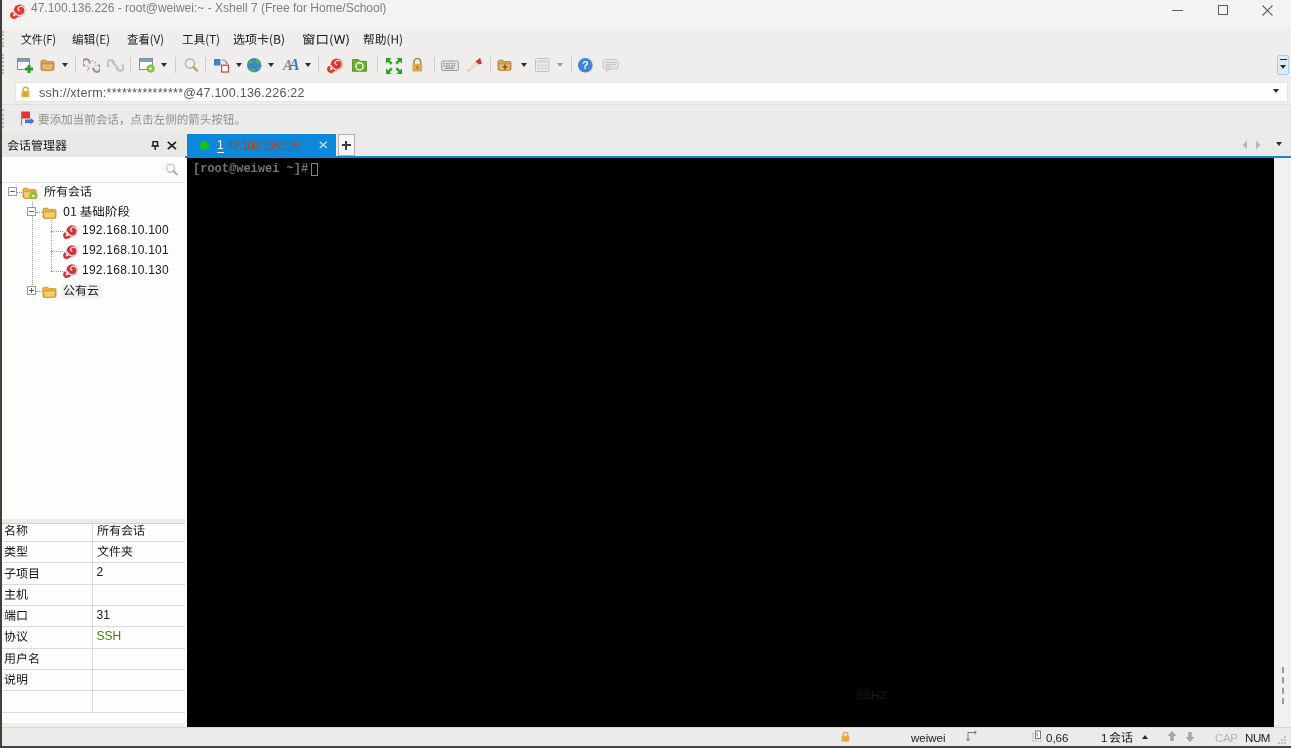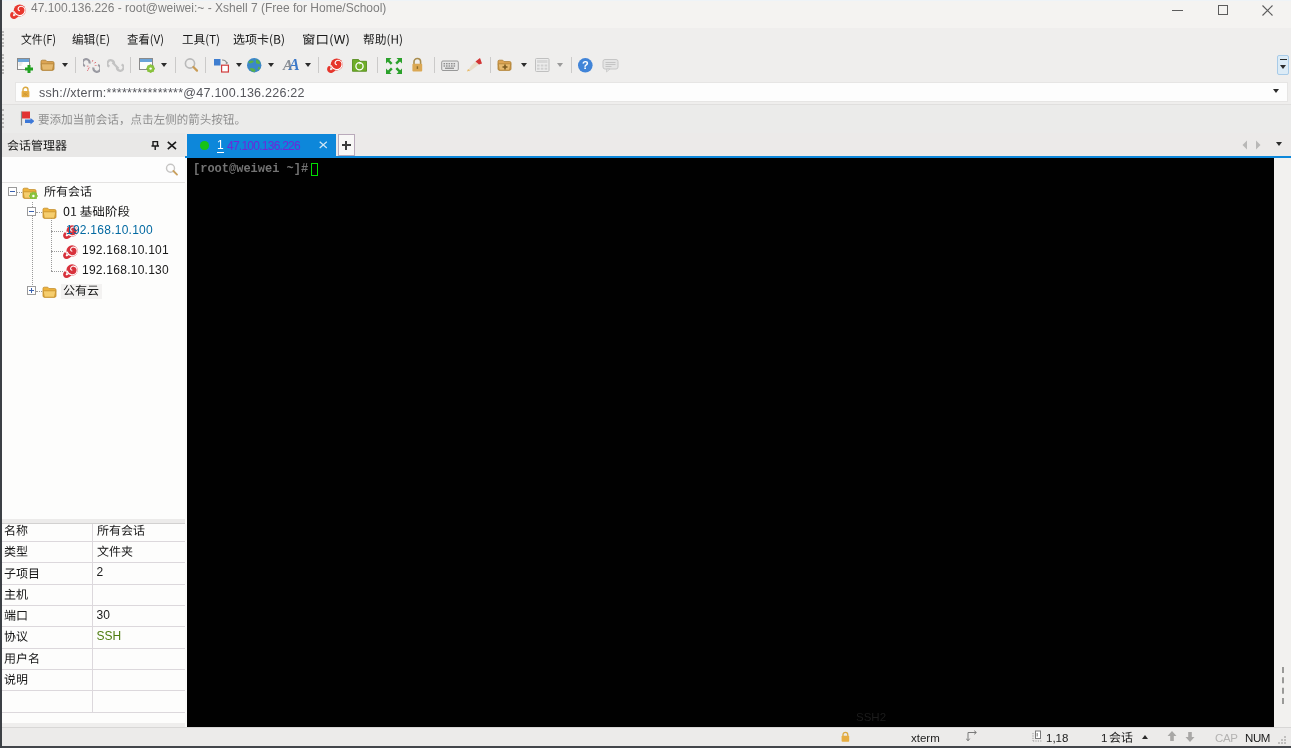--- a/index.html
+++ b/index.html
@@ -285,21 +285,21 @@
 <svg style="position:absolute;left:63px;top:202.5px;overflow:visible" width="68" height="17">
     <g transform="translate(0,12.82) scale(1.0467,1)">
       <path d="M3.3 0.2C5 0.2 6.1 -1.4 6.1 -4.4C6.1 -7.5 5 -9 3.3 -9C1.7 -9 0.6 -7.5 0.6 -4.4C0.6 -1.4 1.7 0.2 3.3 0.2ZM3.3 -0.7C2.3 -0.7 1.7 -1.8 1.7 -4.4C1.7 -7 2.3 -8.1 3.3 -8.1C4.3 -8.1 5 -7 5 -4.4C5 -1.8 4.3 -0.7 3.3 -0.7Z M7.7 0H12.5V-0.9H10.8V-8.8H9.9C9.5 -8.5 8.9 -8.3 8.1 -8.2V-7.5H9.7V-0.9H7.7Z M24.2 -10.1V-8.9H19.8V-10.1H18.9V-8.9H17.1V-8.2H18.9V-4.3H16.6V-3.5H19.2C18.5 -2.7 17.4 -1.9 16.4 -1.5C16.6 -1.4 16.9 -1.1 17 -0.8C18.2 -1.4 19.4 -2.4 20.2 -3.5H24C24.7 -2.5 25.9 -1.5 27 -1C27.2 -1.2 27.4 -1.5 27.6 -1.7C26.6 -2.1 25.6 -2.7 24.9 -3.5H27.5V-4.3H25.1V-8.2H26.9V-8.9H25.1V-10.1ZM19.8 -8.2H24.2V-7.4H19.8ZM21.5 -3.2V-2.1H19.1V-1.4H21.5V-0.1H17.5V0.6H26.6V-0.1H22.4V-1.4H25V-2.1H22.4V-3.2ZM19.8 -6.7H24.2V-5.8H19.8ZM19.8 -5.2H24.2V-4.3H19.8Z M28.6 -9.4V-8.6H30.1C29.7 -6.8 29.2 -5.1 28.4 -3.9C28.5 -3.7 28.7 -3.2 28.8 -3C29 -3.3 29.2 -3.6 29.4 -3.9V0.4H30.2V-0.6H32.4V-5.7H30.2C30.5 -6.6 30.8 -7.6 30.9 -8.6H32.7V-9.4ZM30.2 -4.9H31.7V-1.4H30.2ZM33.1 -4.2V0.2H38.3V0.8H39.2V-4.2H38.3V-0.7H36.6V-5.1H38.9V-8.9H38V-5.9H36.6V-10H35.7V-5.9H34.2V-8.9H33.4V-5.1H35.7V-0.7H34V-4.2Z M48.9 -5.4V0.9H49.8V-5.4ZM46 -5.4V-3.6C46 -2.3 45.8 -0.7 44.3 0.5C44.6 0.6 45 0.8 45.2 1C46.7 -0.3 46.9 -2 46.9 -3.6V-5.4ZM47.5 -10.1C47.1 -8.7 46.1 -7 44.3 -5.8C44.5 -5.7 44.7 -5.4 44.9 -5.1C46.2 -6.1 47.2 -7.3 47.8 -8.6C48.7 -7.2 49.8 -6 51 -5.3C51.2 -5.5 51.4 -5.9 51.6 -6C50.3 -6.7 49 -8.1 48.3 -9.5L48.5 -10ZM41 -9.6V1H41.9V-8.7H43.5C43.2 -7.9 42.8 -6.9 42.3 -6C43.4 -5.1 43.7 -4.3 43.7 -3.6C43.7 -3.3 43.6 -2.9 43.4 -2.8C43.3 -2.7 43.1 -2.7 43 -2.7C42.7 -2.7 42.4 -2.7 42.1 -2.7C42.3 -2.5 42.4 -2.1 42.4 -1.9C42.7 -1.9 43 -1.9 43.3 -1.9C43.6 -1.9 43.8 -2 44 -2.1C44.4 -2.4 44.6 -2.9 44.6 -3.6C44.6 -4.3 44.3 -5.2 43.2 -6.2C43.7 -7.1 44.3 -8.2 44.7 -9.2L44.1 -9.6L43.9 -9.6Z M58.5 -9.6V-8.2C58.5 -7.3 58.3 -6.2 57.1 -5.4C57.3 -5.3 57.6 -5 57.7 -4.9C59 -5.7 59.3 -7.1 59.3 -8.2V-8.9H61V-6.6C61 -5.8 61.1 -5.5 61.9 -5.5C62.1 -5.5 62.7 -5.5 62.8 -5.5C63.1 -5.5 63.3 -5.5 63.5 -5.5C63.4 -5.7 63.4 -6 63.4 -6.2C63.3 -6.2 63 -6.2 62.8 -6.2C62.7 -6.2 62.2 -6.2 62 -6.2C61.8 -6.2 61.8 -6.3 61.8 -6.6V-9.6ZM57.6 -4.6V-3.9H58.5L58 -3.7C58.4 -2.7 58.9 -1.8 59.6 -1.1C58.8 -0.5 57.8 -0 56.7 0.2C56.9 0.4 57.1 0.8 57.2 1C58.3 0.7 59.4 0.2 60.3 -0.5C61 0.1 61.9 0.6 63 0.9C63.1 0.7 63.3 0.3 63.5 0.2C62.5 -0.1 61.6 -0.5 60.9 -1.1C61.7 -1.9 62.3 -3 62.7 -4.5L62.1 -4.7L61.9 -4.6ZM58.8 -3.9H61.6C61.3 -3 60.8 -2.2 60.2 -1.6C59.6 -2.3 59.1 -3 58.8 -3.9ZM53.4 -9V-2L52.4 -1.9L52.6 -1L53.4 -1.2V0.8H54.3V-1.3L57.2 -1.8L57.2 -2.6L54.3 -2.1V-3.9H57V-4.7H54.3V-6.3H57V-7.2H54.3V-8.5C55.3 -8.7 56.5 -9.1 57.3 -9.5L56.6 -10.2C55.9 -9.8 54.6 -9.3 53.4 -9Z" fill="#1a1a1a"></path>
     </g>
   </svg>
 <svg style="position:absolute;left:63px;top:224.0px" width="15" height="15" viewBox="0 0 16 16">
     <path d="M2.2 10.4 C0.6 12.6 2.2 15.2 4.8 14.4 C5.8 14.0 6.6 13.4 7.2 12.8" fill="none" stroke="#d8323c" stroke-width="2.8" stroke-linecap="round"></path>
 <circle cx="9.7" cy="7.4" r="6" fill="#d8323c"></circle>
 <path d="M9.9 7.6 a1.6 1.6 0 0 1 -1.8 -1.7 a2.9 2.9 0 0 1 3.3 -2.6 a4.3 4.3 0 0 1 3.6 4.8 a5.2 5.2 0 0 1 -5.8 4.4 a6.1 6.1 0 0 1 -4.9 -4.2" fill="none" stroke="#fff" stroke-width="1.15"></path>
   </svg>
-<div style="position:absolute;left:66px;top:223.2px;font:12px 'Liberation Sans',sans-serif;color:#0369a1;white-space:pre;letter-spacing:0.25px;">192.168.10.100</div>
+<div style="position:absolute;left:82px;top:223.2px;font:12px 'Liberation Sans',sans-serif;color:#0f172a;white-space:pre;letter-spacing:0.25px;">192.168.10.100</div>
 <svg style="position:absolute;left:63px;top:243.70000000000002px" width="15" height="15" viewBox="0 0 16 16">
     <path d="M2.2 10.4 C0.6 12.6 2.2 15.2 4.8 14.4 C5.8 14.0 6.6 13.4 7.2 12.8" fill="none" stroke="#d8323c" stroke-width="2.8" stroke-linecap="round"></path>
 <circle cx="9.7" cy="7.4" r="6" fill="#d8323c"></circle>
 <path d="M9.9 7.6 a1.6 1.6 0 0 1 -1.8 -1.7 a2.9 2.9 0 0 1 3.3 -2.6 a4.3 4.3 0 0 1 3.6 4.8 a5.2 5.2 0 0 1 -5.8 4.4 a6.1 6.1 0 0 1 -4.9 -4.2" fill="none" stroke="#fff" stroke-width="1.15"></path>
   </svg>
 <div style="position:absolute;left:82px;top:242.9px;font:12px 'Liberation Sans',sans-serif;color:#1a1a1a;white-space:pre;letter-spacing:0.25px;">192.168.10.101</div>
 <svg style="position:absolute;left:63px;top:263.40000000000003px" width="15" height="15" viewBox="0 0 16 16">
     <path d="M2.2 10.4 C0.6 12.6 2.2 15.2 4.8 14.4 C5.8 14.0 6.6 13.4 7.2 12.8" fill="none" stroke="#d8323c" stroke-width="2.8" stroke-linecap="round"></path>
 <circle cx="9.7" cy="7.4" r="6" fill="#d8323c"></circle>
 <path d="M9.9 7.6 a1.6 1.6 0 0 1 -1.8 -1.7 a2.9 2.9 0 0 1 3.3 -2.6 a4.3 4.3 0 0 1 3.6 4.8 a5.2 5.2 0 0 1 -5.8 4.4 a6.1 6.1 0 0 1 -4.9 -4.2" fill="none" stroke="#fff" stroke-width="1.15"></path>
@@ -356,21 +356,21 @@
     <g transform="translate(0,12.82)">
       <path d="M4.5 -9.5C5.2 -9 6.1 -8.2 6.5 -7.7H1.2V-6.8H5.5V-4.2H1.8V-3.3H5.5V-0.3H0.7V0.6H11.4V-0.3H6.5V-3.3H10.3V-4.2H6.5V-6.8H10.8V-7.7H6.9L7.4 -8.1C7 -8.7 6 -9.5 5.2 -10Z M18 -9.4V-5.5C18 -3.7 17.8 -1.3 16.2 0.4C16.4 0.5 16.7 0.8 16.9 1C18.6 -0.8 18.9 -3.5 18.9 -5.5V-8.5H21.1V-0.8C21.1 0.2 21.2 0.4 21.4 0.6C21.6 0.8 21.8 0.8 22.1 0.8C22.2 0.8 22.5 0.8 22.7 0.8C22.9 0.8 23.1 0.8 23.3 0.7C23.5 0.6 23.6 0.3 23.7 0C23.7 -0.3 23.7 -1.2 23.7 -1.9C23.5 -1.9 23.2 -2.1 23.1 -2.3C23.1 -1.5 23 -0.8 23 -0.5C23 -0.3 23 -0.2 22.9 -0.1C22.8 -0 22.7 0 22.6 0C22.5 0 22.4 0 22.3 0C22.2 0 22.1 -0 22.1 -0.1C22 -0.1 22 -0.3 22 -0.7V-9.4ZM14.6 -10.1V-7.5H12.6V-6.6H14.5C14.1 -5 13.2 -3.1 12.3 -2.1C12.5 -1.9 12.7 -1.5 12.8 -1.3C13.5 -2.1 14.1 -3.5 14.6 -4.9V0.9H15.5V-4.6C16 -4 16.5 -3.2 16.8 -2.8L17.3 -3.6C17.1 -3.9 15.9 -5.1 15.5 -5.6V-6.6H17.3V-7.5H15.5V-10.1Z" fill="#1a1a1a"></path>
     </g>
   </svg>
 <div style="position:absolute;left:2px;top:626.3px;width:183px;height:1px;background:#dcd8dc"></div>
 <svg style="position:absolute;left:4px;top:607.1px;overflow:visible" width="25" height="17">
     <g transform="translate(0,12.82)">
       <path d="M0.6 -7.8V-7H4.6V-7.8ZM1 -6.3C1.2 -4.9 1.5 -3.2 1.5 -2L2.2 -2.1C2.2 -3.3 2 -5 1.7 -6.4ZM1.8 -9.7C2.1 -9.2 2.4 -8.4 2.6 -7.9L3.4 -8.2C3.2 -8.7 2.9 -9.4 2.6 -10ZM4.9 -3.8V0.9H5.7V-3.1H6.8V0.8H7.5V-3.1H8.6V0.8H9.3V-3.1H10.4V0.1C10.4 0.2 10.4 0.3 10.3 0.3C10.2 0.3 9.9 0.3 9.5 0.3C9.6 0.5 9.8 0.8 9.8 1C10.3 1 10.7 1 10.9 0.8C11.2 0.7 11.2 0.5 11.2 0.1V-3.8H8.1L8.4 -4.9H11.5V-5.7H4.5V-4.9H7.4C7.4 -4.6 7.3 -4.2 7.2 -3.8ZM5 -9.5V-6.6H11.1V-9.5H10.2V-7.4H8.4V-10.1H7.5V-7.4H5.9V-9.5ZM3.5 -6.5C3.3 -5.1 3 -3 2.8 -1.6C1.9 -1.4 1.1 -1.3 0.5 -1.1L0.7 -0.2C1.9 -0.5 3.3 -0.9 4.7 -1.3L4.6 -2.1L3.5 -1.8C3.8 -3.1 4.1 -4.9 4.3 -6.4Z M13.5 -8.8V0.7H14.5V-0.4H21.6V0.6H22.5V-8.8ZM14.5 -1.3V-7.9H21.6V-1.3Z" fill="#1a1a1a"></path>
     </g>
   </svg>
-<div style="position:absolute;left:96.5px;top:607.6px;font:12px 'Liberation Sans',sans-serif;color:#1a1a1a;white-space:pre;">30</div>
+<div style="position:absolute;left:96.5px;top:607.6px;font:12px 'Liberation Sans',sans-serif;color:#1a1a1a;white-space:pre;">31</div>
 <div style="position:absolute;left:2px;top:647.5999999999999px;width:183px;height:1px;background:#dcd8dc"></div>
 <svg style="position:absolute;left:4px;top:628.4px;overflow:visible" width="25" height="17">
     <g transform="translate(0,12.82)">
       <path d="M4.6 -5.7C4.4 -4.5 4 -3.4 3.5 -2.6C3.7 -2.5 4 -2.3 4.2 -2.2C4.7 -3 5.2 -4.3 5.4 -5.5ZM10.1 -5.5C10.4 -4.4 10.7 -2.9 10.8 -2.1L11.7 -2.3C11.5 -3.1 11.2 -4.5 10.8 -5.7ZM1.9 -10.1V-7.3H0.6V-6.4H1.9V0.9H2.8V-6.4H4.1V-7.3H2.8V-10.1ZM6.6 -10V-7.8V-7.8H4.5V-6.9H6.6C6.5 -4.6 6 -1.8 3.4 0.4C3.6 0.5 3.9 0.8 4.1 1C6.9 -1.4 7.4 -4.4 7.4 -6.9H9.1C9 -2.3 8.9 -0.6 8.5 -0.2C8.4 -0 8.3 0 8.1 0C7.8 0 7.2 0 6.5 -0.1C6.7 0.2 6.8 0.6 6.8 0.8C7.4 0.9 8.1 0.9 8.4 0.8C8.8 0.8 9.1 0.7 9.3 0.3C9.7 -0.2 9.9 -2 10 -7.3C10 -7.5 10 -7.8 10 -7.8H7.5V-7.8V-10Z M18.5 -9.5C19 -8.7 19.5 -7.6 19.7 -7L20.5 -7.4C20.3 -8 19.8 -9 19.3 -9.8ZM13.4 -9.3C13.9 -8.7 14.5 -7.9 14.9 -7.4L15.5 -8C15.2 -8.4 14.6 -9.2 14 -9.7ZM22 -9.3C21.6 -6.8 21 -4.6 19.7 -2.8C18.5 -4.5 17.7 -6.6 17.3 -9.2L16.5 -9C17 -6.2 17.7 -3.8 19.1 -2C18.2 -1.1 17.1 -0.3 15.7 0.3C15.9 0.5 16.2 0.8 16.3 1C17.7 0.4 18.8 -0.4 19.6 -1.3C20.5 -0.3 21.7 0.4 23.1 1C23.2 0.8 23.5 0.4 23.7 0.2C22.3 -0.3 21.2 -1.1 20.3 -2.1C21.7 -4 22.4 -6.5 22.9 -9.2ZM12.6 -6.3V-5.4H14.2V-1.2C14.2 -0.6 13.9 -0.2 13.7 0C13.9 0.1 14.1 0.5 14.2 0.6C14.4 0.4 14.7 0.2 16.9 -1.3C16.8 -1.5 16.6 -1.9 16.6 -2.1L15.1 -1.1V-6.3Z" fill="#1a1a1a"></path>
     </g>
   </svg>
 <div style="position:absolute;left:96.5px;top:628.9px;font:12px 'Liberation Sans',sans-serif;color:#4d7c0f;white-space:pre;">SSH</div>
 <div style="position:absolute;left:2px;top:668.9px;width:183px;height:1px;background:#dcd8dc"></div>
 <svg style="position:absolute;left:4px;top:649.7px;overflow:visible" width="37" height="17">
     <g transform="translate(0,12.82)">
@@ -383,21 +383,21 @@
       <path d="M1.3 -9.3C2 -8.7 2.8 -7.8 3.2 -7.3L3.8 -8C3.4 -8.5 2.6 -9.3 1.9 -9.8ZM5.5 -6.9H9.6V-4.7H5.5ZM2.1 0.5C2.3 0.3 2.6 -0 4.9 -1.7C4.8 -1.8 4.6 -2.2 4.6 -2.5L3.2 -1.5V-6.3H0.5V-5.4H2.3V-1.4C2.3 -0.9 1.8 -0.5 1.6 -0.3C1.8 -0.1 2 0.3 2.1 0.5ZM4.6 -7.7V-3.9H6.1C6 -1.9 5.6 -0.5 3.6 0.3C3.8 0.4 4 0.8 4.1 1C6.3 0.1 6.9 -1.6 7 -3.9H8.1V-0.4C8.1 0.5 8.3 0.8 9.2 0.8C9.4 0.8 10.2 0.8 10.4 0.8C11.2 0.8 11.4 0.4 11.5 -1.2C11.3 -1.2 10.9 -1.4 10.7 -1.5C10.7 -0.2 10.6 -0 10.3 -0C10.2 -0 9.5 -0 9.3 -0C9 -0 9 -0.1 9 -0.4V-3.9H10.5V-7.7H9.2C9.6 -8.3 9.9 -9.1 10.2 -9.8L9.3 -10.1C9.1 -9.3 8.6 -8.4 8.3 -7.7H6.2L7 -8C6.8 -8.6 6.3 -9.4 5.9 -10L5.1 -9.7C5.6 -9.1 6 -8.2 6.2 -7.7Z M16.1 -5.4V-3H13.8V-5.4ZM16.1 -6.2H13.8V-8.5H16.1ZM13 -9.3V-1.1H13.8V-2.2H16.9V-9.3ZM22.2 -8.7V-6.6H18.9V-8.7ZM18 -9.6V-5.3C18 -3.4 17.8 -1.1 15.8 0.4C16 0.6 16.3 0.9 16.4 1C17.8 -0 18.4 -1.5 18.7 -2.9H22.2V-0.2C22.2 -0 22.2 0.1 21.9 0.1C21.7 0.1 21 0.1 20.2 0C20.3 0.3 20.5 0.7 20.5 0.9C21.6 0.9 22.2 0.9 22.6 0.8C23 0.6 23.1 0.3 23.1 -0.2V-9.6ZM22.2 -5.8V-3.7H18.8C18.9 -4.2 18.9 -4.8 18.9 -5.3V-5.8Z" fill="#1a1a1a"></path>
     </g>
   </svg>
 <div style="position:absolute;left:2px;top:711.5px;width:183px;height:1px;background:#dcd8dc"></div>
 <div style="position:absolute;left:92px;top:524px;width:1px;height:188px;background:#dcd8dc"></div>
 <div style="position:absolute;left:185px;top:133px;width:1106px;height:25px;background:#eceae9"></div>
 <div style="position:absolute;left:185px;top:156px;width:1106px;height:2px;background:#0d87da"></div>
 <div style="position:absolute;left:187px;top:134px;width:149px;height:22px;background:#0d87da"></div>
 <div style="position:absolute;left:200px;top:141px;width:8.5px;height:8.5px;border-radius:50%;background:#16c316"></div>
 <div style="position:absolute;left:217px;top:139px;font:12px 'Liberation Sans',sans-serif;color:#fff;white-space:pre;border-bottom:1px solid #fff;line-height:13px">1</div>
-<div style="position:absolute;left:227px;top:139px;font:12px 'Liberation Sans',sans-serif;color:#6d28d9;white-space:pre;letter-spacing:-0.75px;">47.100.136.226</div>
+<div style="position:absolute;left:227px;top:139px;font:12px 'Liberation Sans',sans-serif;color:#c2410c;white-space:pre;letter-spacing:-0.75px;">47.100.136.226</div>
 <svg style="position:absolute;left:319px;top:141px" width="9" height="8" viewBox="0 0 9 8">
     <path d="M0.7 0.7 L7.8 7 M7.8 0.7 L0.7 7" stroke="#cfe6f5" stroke-width="1.2"></path>
   </svg>
 <div style="position:absolute;left:337.5px;top:134px;width:17px;height:22px;background:#f8f7f6;border:1px solid #b9aabb"></div>
 <div style="position:absolute;left:341.5px;top:143.8px;width:9px;height:2.6px;background:#3c3c3c"></div>
 <div style="position:absolute;left:344.7px;top:140.5px;width:2.6px;height:9px;background:#3c3c3c"></div>
 <svg style="position:absolute;left:1242px;top:140px" width="22" height="10" viewBox="0 0 22 10">
     <path d="M5 0.5 L0.5 5 L5 9.5 Z" fill="#b9b8b7"></path>
     <path d="M14 0.5 L18.5 5 L14 9.5 Z" fill="#b9b8b7"></path>
   </svg>
@@ -406,32 +406,32 @@
 <div style="position:absolute;left:187px;top:158px;width:1087px;height:569px;background:#010101"></div>
 <div style="position:absolute;left:1274px;top:158px;width:17px;height:569px;background:#f2f1ef"></div>
 <div style="position:absolute;left:1282px;top:667px;width:0;height:37px;border-left:2px dashed #9a9a98"></div>
 <div style="position:absolute;left:193px;top:162px;font:12px 'Liberation Mono',monospace;color:#737373;white-space:pre;font-weight:bold">[root@weiwei ~]#</div>
 <div style="position:absolute;left:310.5px;top:162.5px;width:7px;height:13px;border:1.5px solid #00dd00"></div>
 <div style="position:absolute;left:0px;top:727px;width:1291px;height:19px;background:#ecebea;border-top:1px solid #d8d7d6"></div>
 <svg style="position:absolute;left:840px;top:731px" width="11" height="12" viewBox="0 0 11 12">
     <path d="M3 5 v-1.3 a2.4 2.4 0 0 1 4.8 0 V5" fill="none" stroke="#daa83f" stroke-width="1.3"></path>
     <rect x="1.6" y="4.8" width="7.6" height="6" rx="0.8" fill="#e6ad42"></rect>
   </svg>
-<div style="position:absolute;left:856px;top:711px;font:11.5px 'Liberation Sans',sans-serif;color:#1c1c1c;white-space:pre;">SSH2</div>
-<div style="position:absolute;left:911px;top:731.5px;font:11.5px 'Liberation Sans',sans-serif;color:#1c1c1c;white-space:pre;">xterm</div>
+<div style="position:absolute;left:856px;top:689px;font:11.5px 'Liberation Sans',sans-serif;color:#1c1c1c;white-space:pre;">SSH2</div>
+<div style="position:absolute;left:911px;top:731.5px;font:11.5px 'Liberation Sans',sans-serif;color:#1c1c1c;white-space:pre;">weiwei</div>
 <svg style="position:absolute;left:966px;top:730px" width="12" height="13" viewBox="0 0 12 13">
     <path d="M2 2.5 v8 M0.2 8.6 l1.8 2.2 l1.8 -2.2 M2 2.5 h8 M8.2 0.7 l2.2 1.8 l-2.2 1.8" fill="none" stroke="#7a7a7a" stroke-width="1"></path>
   </svg>
 <div style="position:absolute;left:980px;top:731.5px;font:11.5px 'Liberation Sans',sans-serif;color:#1c1c1c;white-space:pre;margin-top:40px;">153x34</div>
 <svg style="position:absolute;left:1032px;top:730px" width="13" height="13" viewBox="0 0 13 13">
     <rect x="3.5" y="1" width="5" height="7.5" fill="#fff" stroke="#7a7a7a"></rect>
     <path d="M1 3 v8 M1 11 h9" stroke="#9a9a9a" stroke-width="1" stroke-dasharray="1.2 1.2"></path>
     <path d="M5.2 3 v3.5" stroke="#7a7a7a"></path>
   </svg>
-<div style="position:absolute;left:1046px;top:731.5px;font:11.5px 'Liberation Sans',sans-serif;color:#1c1c1c;white-space:pre;">1,18</div>
+<div style="position:absolute;left:1046px;top:731.5px;font:11.5px 'Liberation Sans',sans-serif;color:#1c1c1c;white-space:pre;">0,66</div>
 <div style="position:absolute;left:1101px;top:731.5px;font:11.5px 'Liberation Sans',sans-serif;color:#1c1c1c;white-space:pre;">1</div>
 <svg style="position:absolute;left:1109px;top:728.5px;overflow:visible" width="25" height="17">
     <g transform="translate(0,12.82)">
       <path d="M1.9 0.7C2.3 0.5 3 0.5 9.4 -0.1C9.6 0.3 9.9 0.6 10.1 0.9L10.9 0.5C10.3 -0.4 9.2 -1.7 8.1 -2.7L7.4 -2.3C7.8 -1.9 8.3 -1.4 8.7 -0.9L3.3 -0.4C4.1 -1.2 5 -2.2 5.7 -3.2H11V-4H1.1V-3.2H4.5C3.7 -2.1 2.8 -1.2 2.5 -0.9C2.1 -0.5 1.8 -0.3 1.6 -0.2C1.7 0 1.8 0.5 1.9 0.7ZM6 -10.1C5 -8.5 2.9 -6.9 0.5 -6C0.7 -5.8 1 -5.4 1.2 -5.2C1.9 -5.5 2.5 -5.9 3.2 -6.3V-5.5H8.9V-6.4H3.3C4.4 -7 5.3 -7.8 6 -8.6C6.8 -7.9 7.8 -7.1 8.9 -6.4C9.5 -6 10.2 -5.6 10.9 -5.3C11.1 -5.6 11.4 -5.9 11.6 -6.1C9.6 -6.8 7.7 -8.1 6.6 -9.2L6.9 -9.7Z M13.2 -9.2C13.8 -8.7 14.6 -7.9 14.9 -7.4L15.5 -8.1C15.2 -8.5 14.4 -9.3 13.8 -9.8ZM17 -3.5V1H17.9V0.5H21.9V0.9H22.8V-3.5H20.3V-5.5H23.5V-6.4H20.3V-8.7C21.3 -8.9 22.2 -9.1 22.9 -9.3L22.2 -10C20.9 -9.6 18.4 -9.2 16.4 -9C16.5 -8.8 16.6 -8.4 16.6 -8.2C17.5 -8.3 18.5 -8.4 19.4 -8.6V-6.4H16.4V-5.5H19.4V-3.5ZM17.9 -0.3V-2.7H21.9V-0.3ZM12.5 -6.3V-5.4H14.2V-1.3C14.2 -0.7 13.8 -0.3 13.5 -0.1C13.7 0.1 14 0.4 14.1 0.6C14.3 0.4 14.6 0.1 16.6 -1.5C16.5 -1.7 16.4 -2 16.3 -2.2L15 -1.3V-6.3Z" fill="#1c1c1c"></path>
     </g>
   </svg>
 <div style="position:absolute;left:1142px;top:735px;width:0;height:0;border-left:3.5px solid transparent;border-right:3.5px solid transparent;border-bottom:4px solid #2b2b2b"></div>
 <svg style="position:absolute;left:1166px;top:730px" width="30" height="13" viewBox="0 0 30 13">
     <g fill="#a8a7a6">
       <path d="M6 1 l4.5 5 h-2.7 v5 h-3.6 v-5 H1.5 Z"></path>

